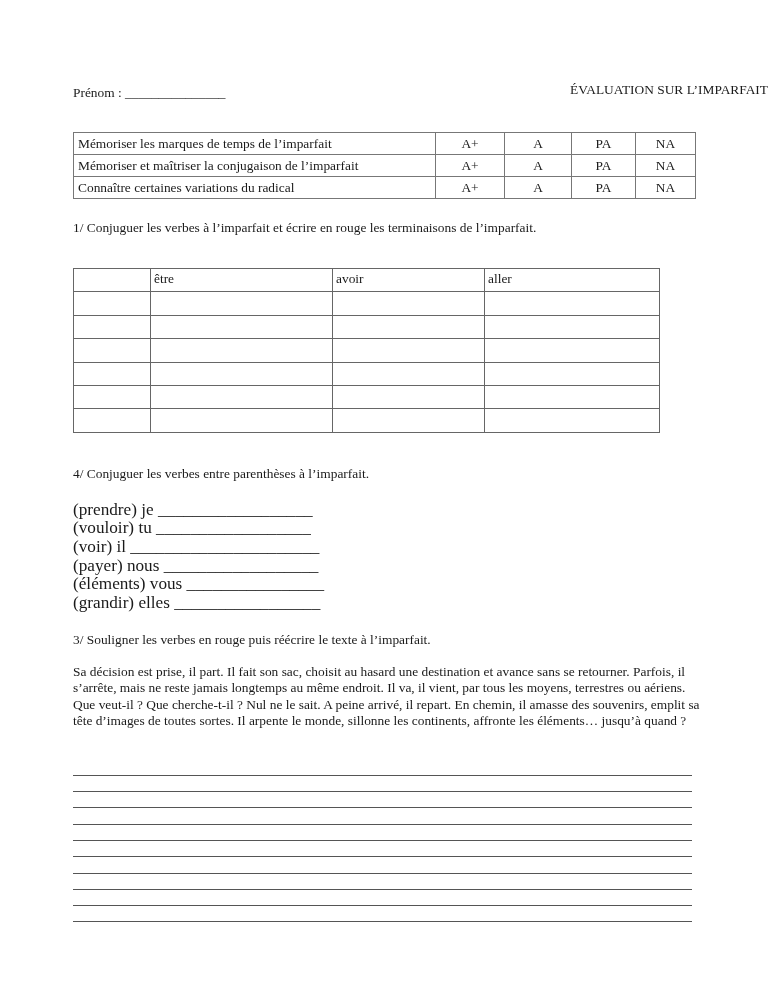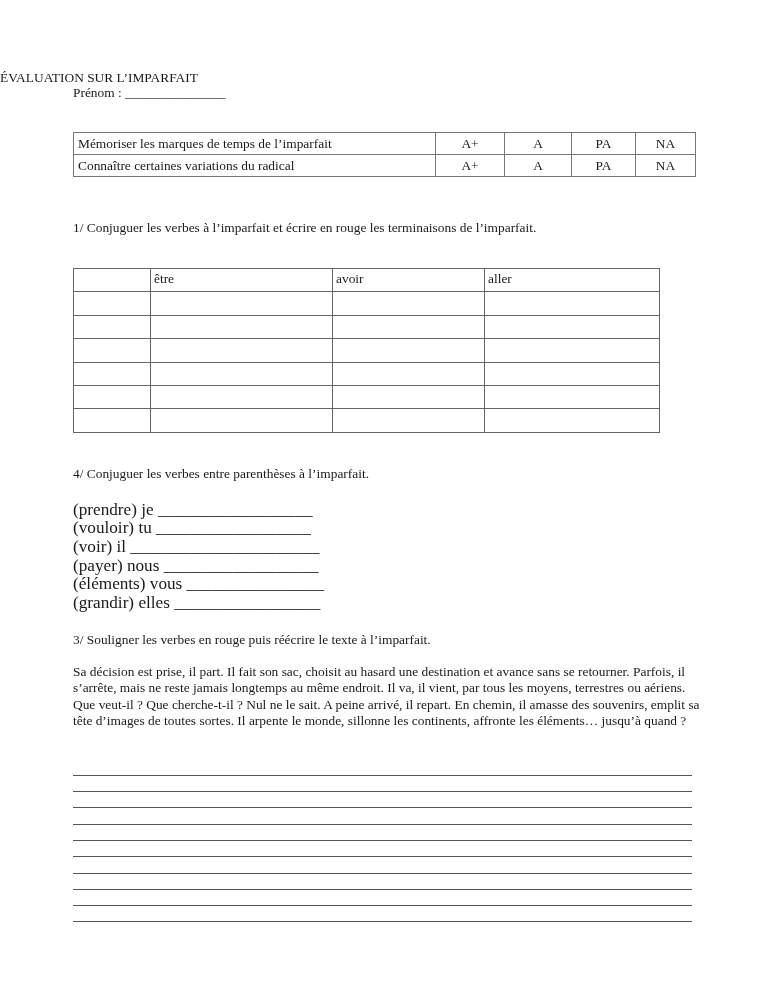--- a/index.html
+++ b/index.html
@@ -3,21 +3,21 @@
 <meta charset="utf-8">
 <style>
   html, body { margin: 0; padding: 0; background: #ffffff; }
   body {
     width: 768px; height: 994px; position: relative; overflow: hidden;
     font-family: "Liberation Serif", "DejaVu Serif", serif;
     color: #1a1a1a;
   }
   .abs { position: absolute; white-space: nowrap; }
   .t13 { font-size: 13.4px; line-height: 16px; }
-  .title { left: 0; width: 768px; top: 70px; text-align: left; font-size: 13.4px; }
+  .title { left: 0; width: 768px; top: 82px; text-align: right; font-size: 13.4px; }
   .prenom { left: 73px; top: 85px; font-size: 13.4px; }
 
   table.skills {
     position: absolute; left: 73px; top: 132px;
     border-collapse: collapse; font-size: 13.4px;
   }
   table.skills td {
     border: 1px solid #777; height: 22px; padding: 0 4px; box-sizing: border-box;
   }
   table.skills td.label { width: 362px; text-align: left; }
@@ -57,20 +57,27 @@
 <div class="abs title">ÉVALUATION SUR L’IMPARFAIT</div>
 <div class="abs prenom">
   <span>Prénom :</span>
   <span>_______________</span>
 </div>
 
 <table class="skills">
   <tbody>
       <tr>
     <td class="label">Mémoriser les marques de temps de l’imparfait</td>
+    <td class="g1">A+</td>
+    <td class="g2">A</td>
+    <td class="g3">PA</td>
+    <td class="g4">NA</td>
+  </tr>
+  <tr>
+    <td class="label">Mémoriser et maîtriser la conjugaison de l’imparfait</td>
     <td class="g1">A+</td>
     <td class="g2">A</td>
     <td class="g3">PA</td>
     <td class="g4">NA</td>
   </tr>
   <tr>
     <td class="label">Connaître certaines variations du radical</td>
     <td class="g1">A+</td>
     <td class="g2">A</td>
     <td class="g3">PA</td>

